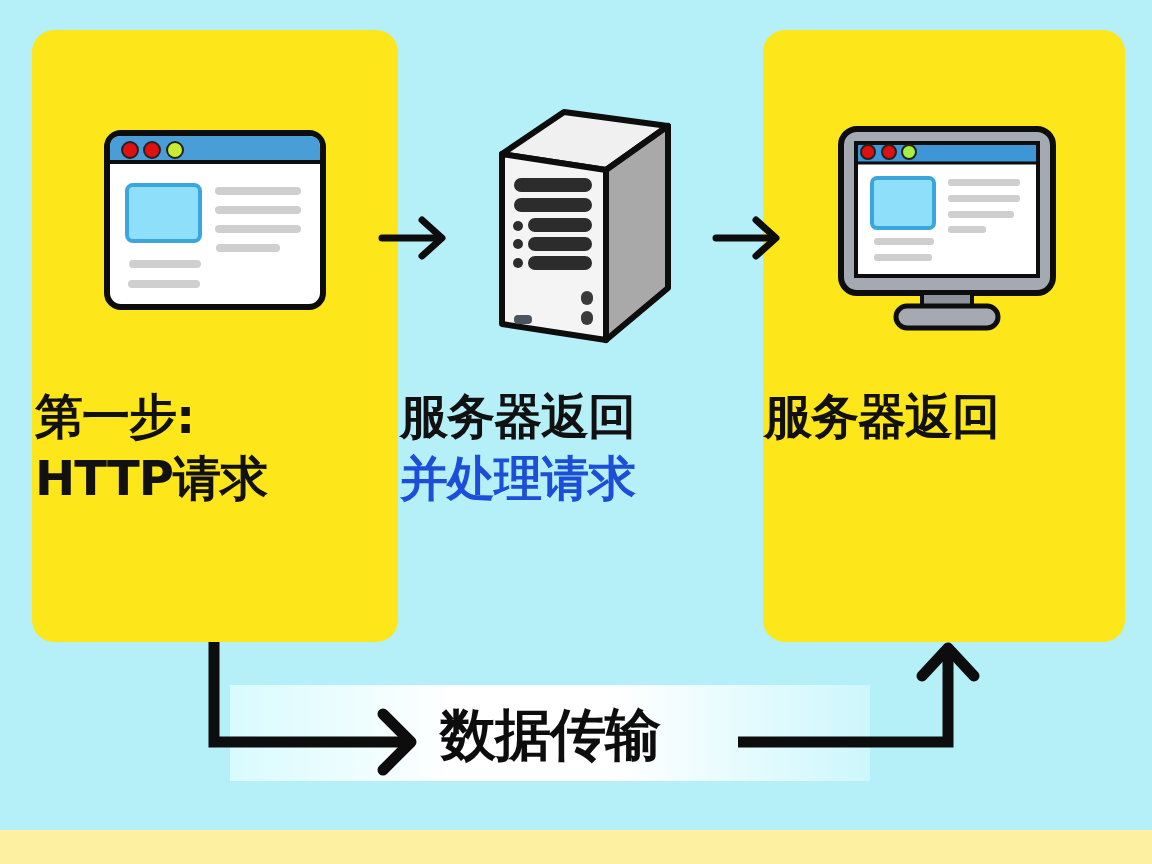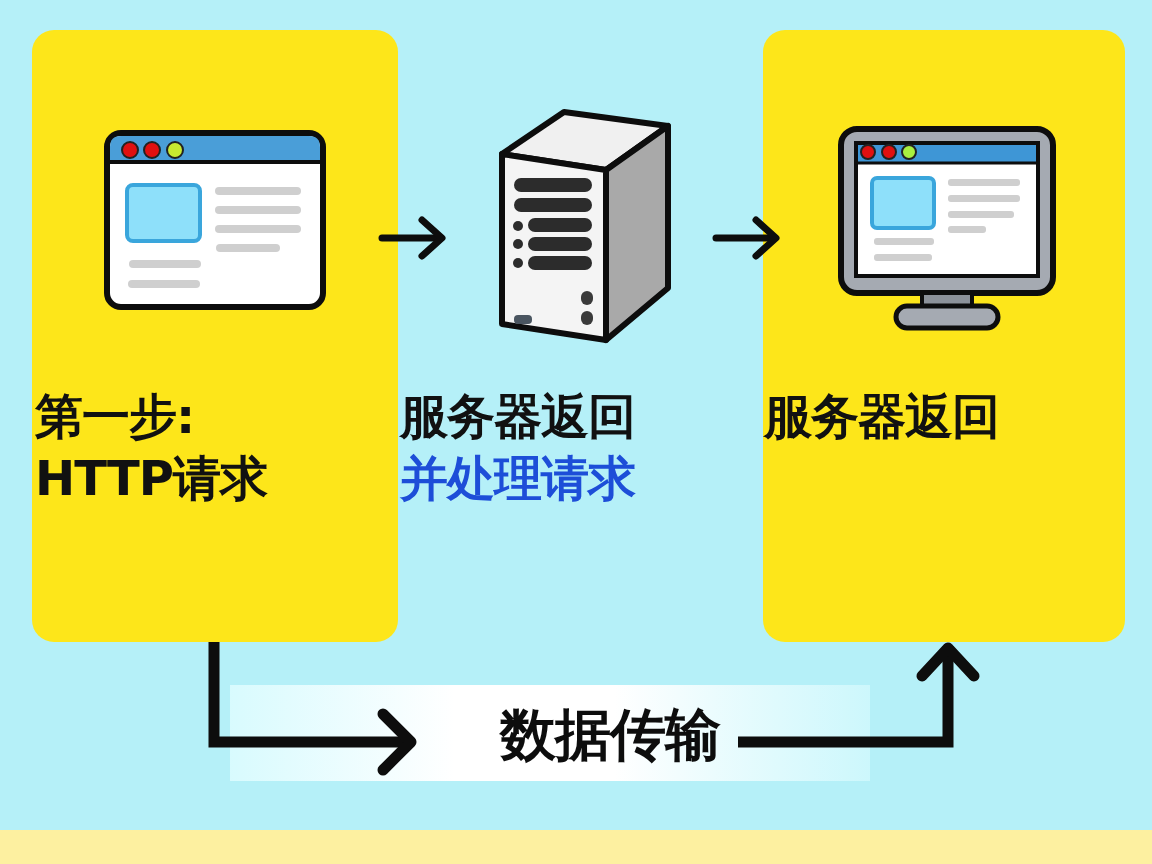--- a/index.html
+++ b/index.html
@@ -23,21 +23,21 @@
       font-weight: bold; font-size: 48px; line-height: 62px;
       color: #111; letter-spacing: -1px;
     }
     .step-text .red { color: #1d4ed8; }
     .step-text .line { display: block; white-space: nowrap; }
     .band {
       position: absolute; left: 230px; top: 685px; width: 640px; height: 96px;
       background: linear-gradient(90deg, rgba(220,252,255,0.9) 0%, #ffffff 35%, #ffffff 60%, rgba(220,252,255,0.6) 100%);
     }
     .band-label {
-      position: absolute; left: 440px; top: 700px; width: 280px; text-align: right;
+      position: absolute; left: 440px; top: 700px; width: 280px; text-align: left;
       font-size: 56px; font-weight: bold; color: #0d0d0d; line-height: 70px;
       letter-spacing: -1px;
     }
     svg { position: absolute; overflow: visible; }
   </style>
 </head>
 <body>
 
 <div class="bottom-strip"></div>
 

